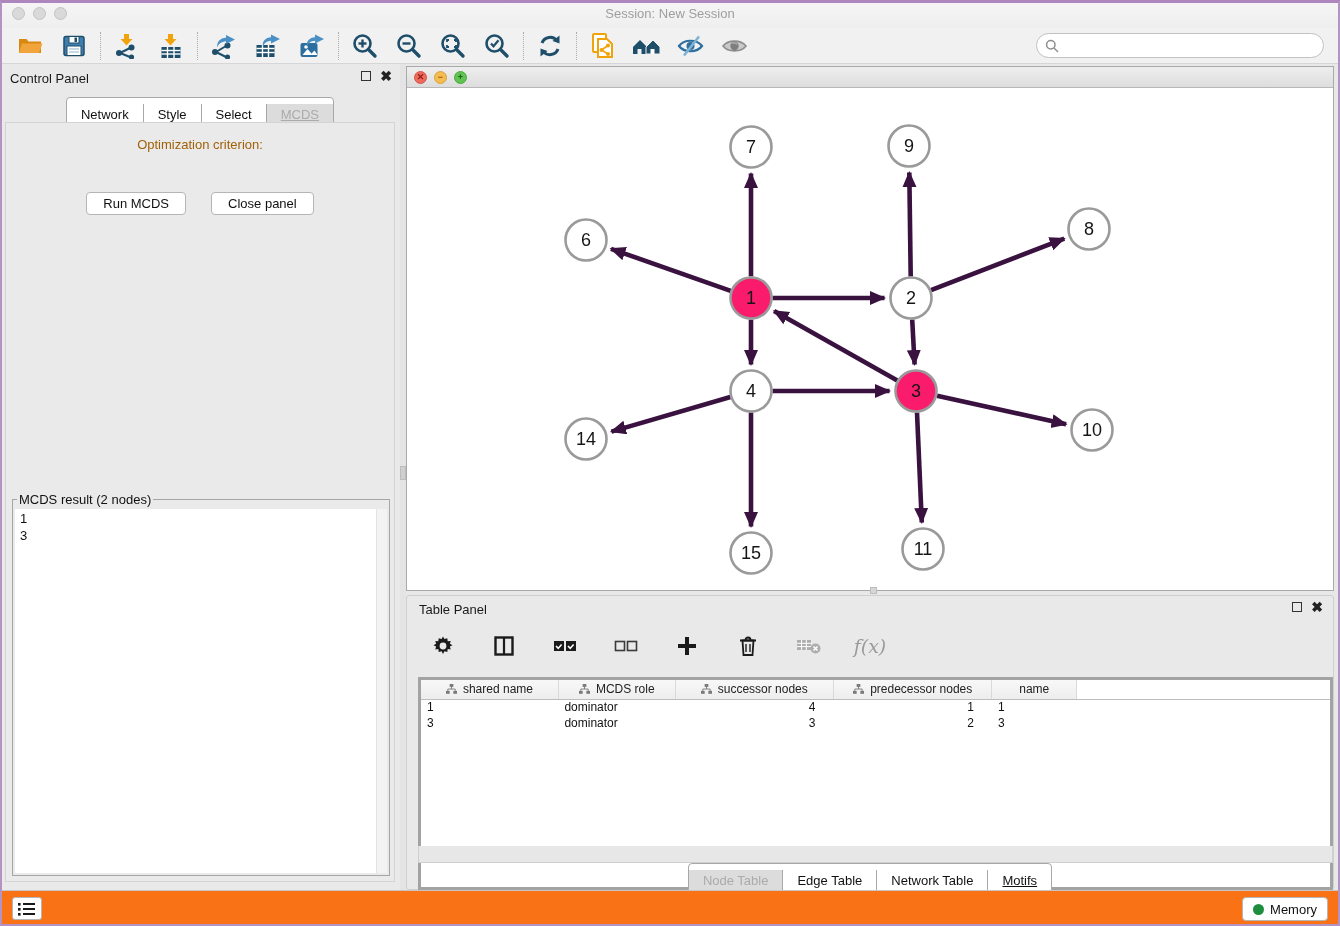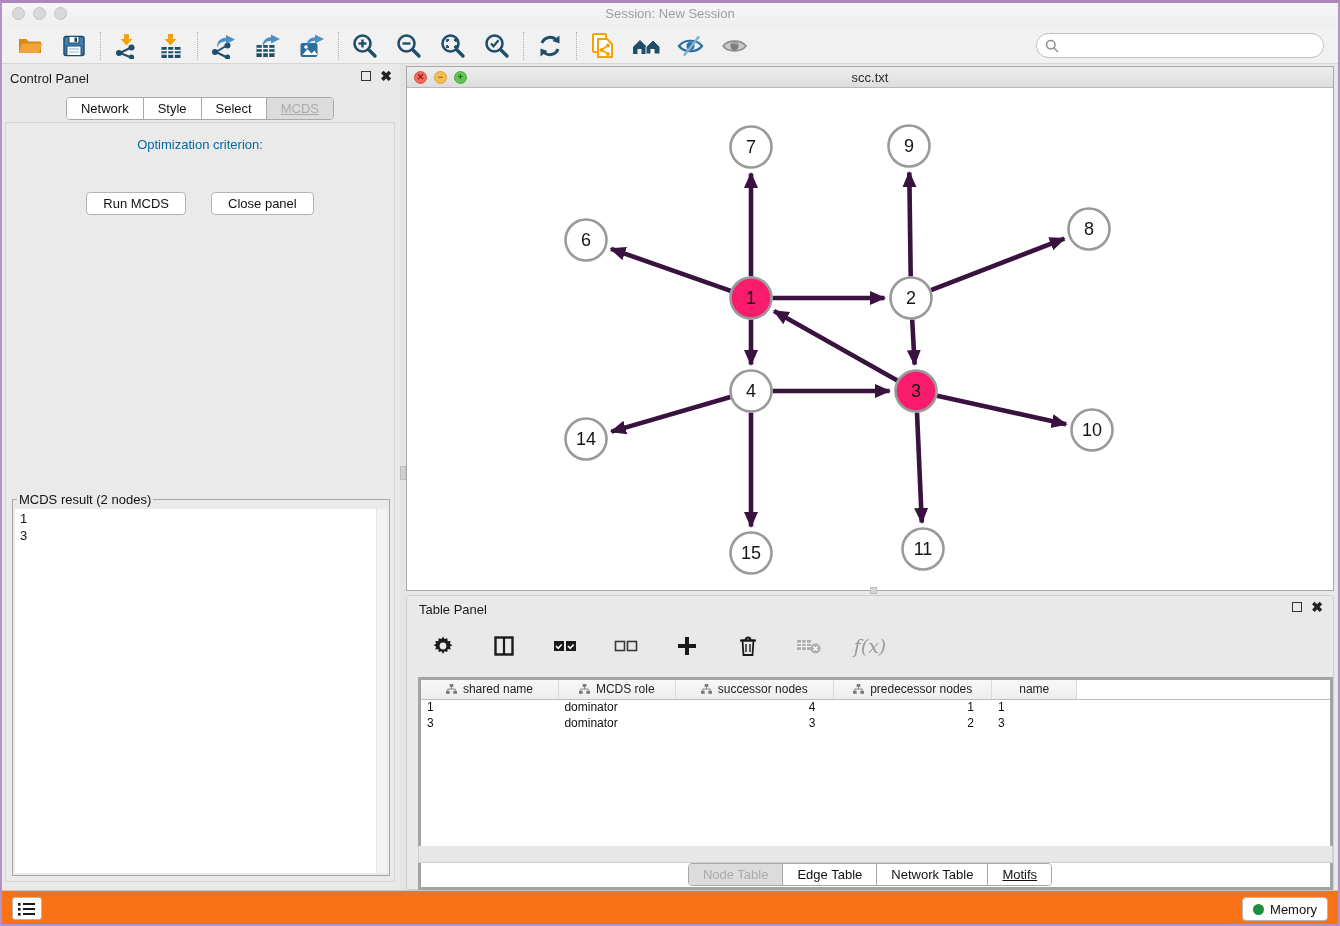--- a/index.html
+++ b/index.html
@@ -23,25 +23,25 @@
 
   
   .control-panel{position:absolute;left:0;top:64px;width:400px;height:826px;background:#E9E9E9;}
   .panel-head{position:absolute;left:0;top:0;right:0;height:28px;}
   .panel-title{position:absolute;left:10px;top:7px;font-size:13px;color:#1a1a1a;}
   .panel-ctrls{position:absolute;right:8px;top:6px;display:flex;gap:9px;align-items:center;}
   .float-ic{width:10px;height:10px;border:1.5px solid #333;}
   .close-ic{font-size:14px;font-weight:bold;color:#222;line-height:12px;}
   .cp-tabs{position:absolute;left:0;right:0;top:33px;display:flex;justify-content:center;}
   .seg{display:flex;border:1px solid #A8A8A8;border-radius:4px;overflow:hidden;background:#fff;}
-  .seg-tab{padding:3px 14px;font-size:13px;color:#111;background:#fff;border-right:1px solid #A8A8A8;white-space:nowrap;}
+  .seg-tab{padding:3px 14px;font-size:13px;color:#111;background:#fff;border-right:1px solid #A8A8A8;white-space:nowrap;margin-top:6px;}
   .seg-tab:last-child{border-right:none;text-decoration:underline;}
   .seg-tab.active{background:#DCDCDC;color:#ABABAB;}
   .cp-inset{position:absolute;left:5px;right:5px;top:58px;bottom:8px;background:#EAEAEA;border:1px solid #D4D4D4;}
-  .opt-label{position:absolute;left:0;right:0;top:73px;text-align:center;font-size:13px;color:#0369a1;}
+  .opt-label{position:absolute;left:0;right:0;top:73px;text-align:center;font-size:13px;color:#a16207;}
   .mac-select{position:absolute;left:44px;top:95px;width:312px;height:23px;background:#fff;border:1px solid #B3B3B3;border-radius:5px;display:flex;align-items:center;padding:0 8px;font-size:13px;color:#111;}
   .mac-select .grow{flex:1;}
   .updown{display:flex;flex-direction:column;align-items:center;gap:2px;}
   .tri-up{width:0;height:0;border-left:4px solid transparent;border-right:4px solid transparent;border-bottom:5px solid #4a4a4a;}
   .tri-down{width:0;height:0;border-left:4px solid transparent;border-right:4px solid transparent;border-top:5px solid #4a4a4a;}
   .cp-buttons{position:absolute;left:0;right:0;top:128px;display:flex;justify-content:center;gap:25px;}
   .mac-btn{background:#fff;border:1px solid #B5B5B5;border-radius:4px;padding:3px 16px;font-size:13px;color:#111;}
   .result-fieldset{position:absolute;left:12px;right:10px;top:428px;height:384px;border:1px solid #A6A6A6;margin:0;padding:2px;}
   .result-fieldset legend{font-size:13px;color:#111;padding:0 2px;margin-left:2px;}
   .result-box{position:relative;height:100%;background:#fff;overflow:hidden;}
@@ -295,21 +295,20 @@
       <div class="vgrip"></div>
     </div>
 
   <div class="net-window">
     <div class="net-titlebar">
       <div class="traffic">
         <div class="tl red">✕</div>
         <div class="tl yellow">−</div>
         <div class="tl green">+</div>
       </div>
-      <div class="net-title">scc.txt</div>
     </div>
     <div class="net-canvas">
       <svg width="926" height="502" viewBox="0 0 926 502">
           <defs>
             <marker id="arw" markerUnits="userSpaceOnUse" markerWidth="18" markerHeight="16" refX="14.5" refY="7" orient="auto">
               <path d="M0 0 L16 7 L0 14 Z" fill="#3A1240"></path>
             </marker>
           </defs>
           <line x1="344.0" y1="188.5" x2="344.0" y2="85.5" stroke="#3A1240" stroke-width="4.6" marker-end="url(#arw)"></line>
           <line x1="323.7" y1="202.9" x2="204.0" y2="160.8" stroke="#3A1240" stroke-width="4.6" marker-end="url(#arw)"></line>

